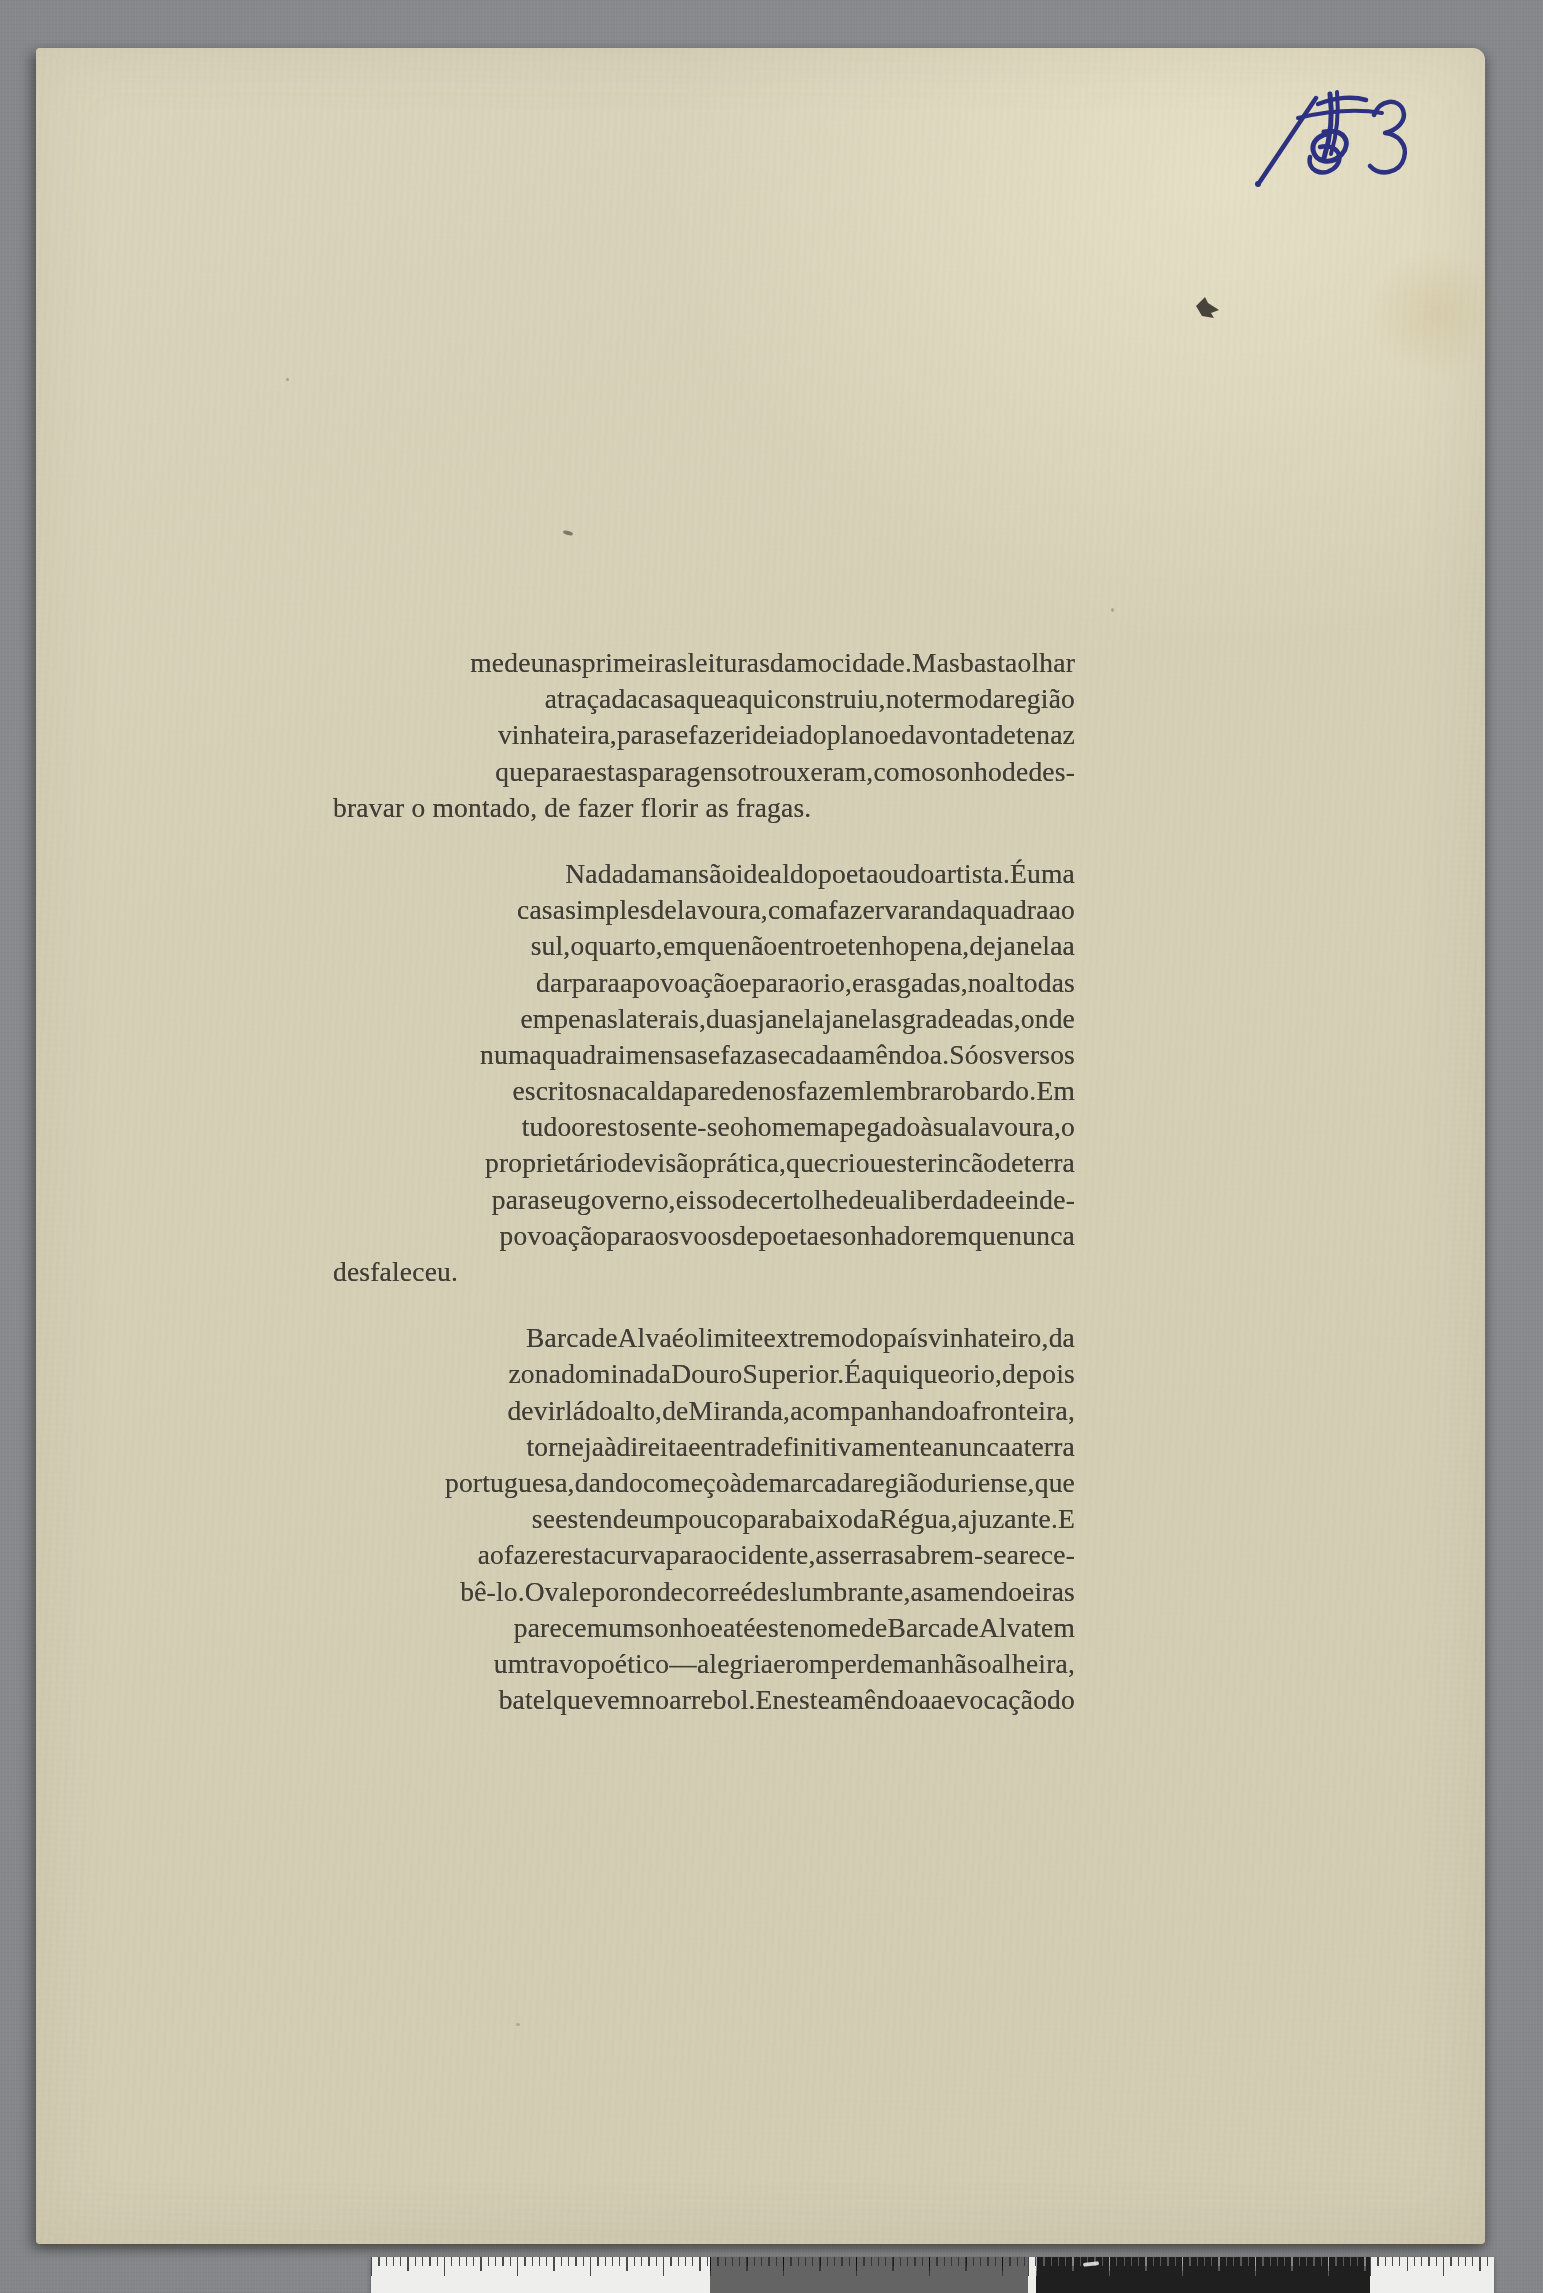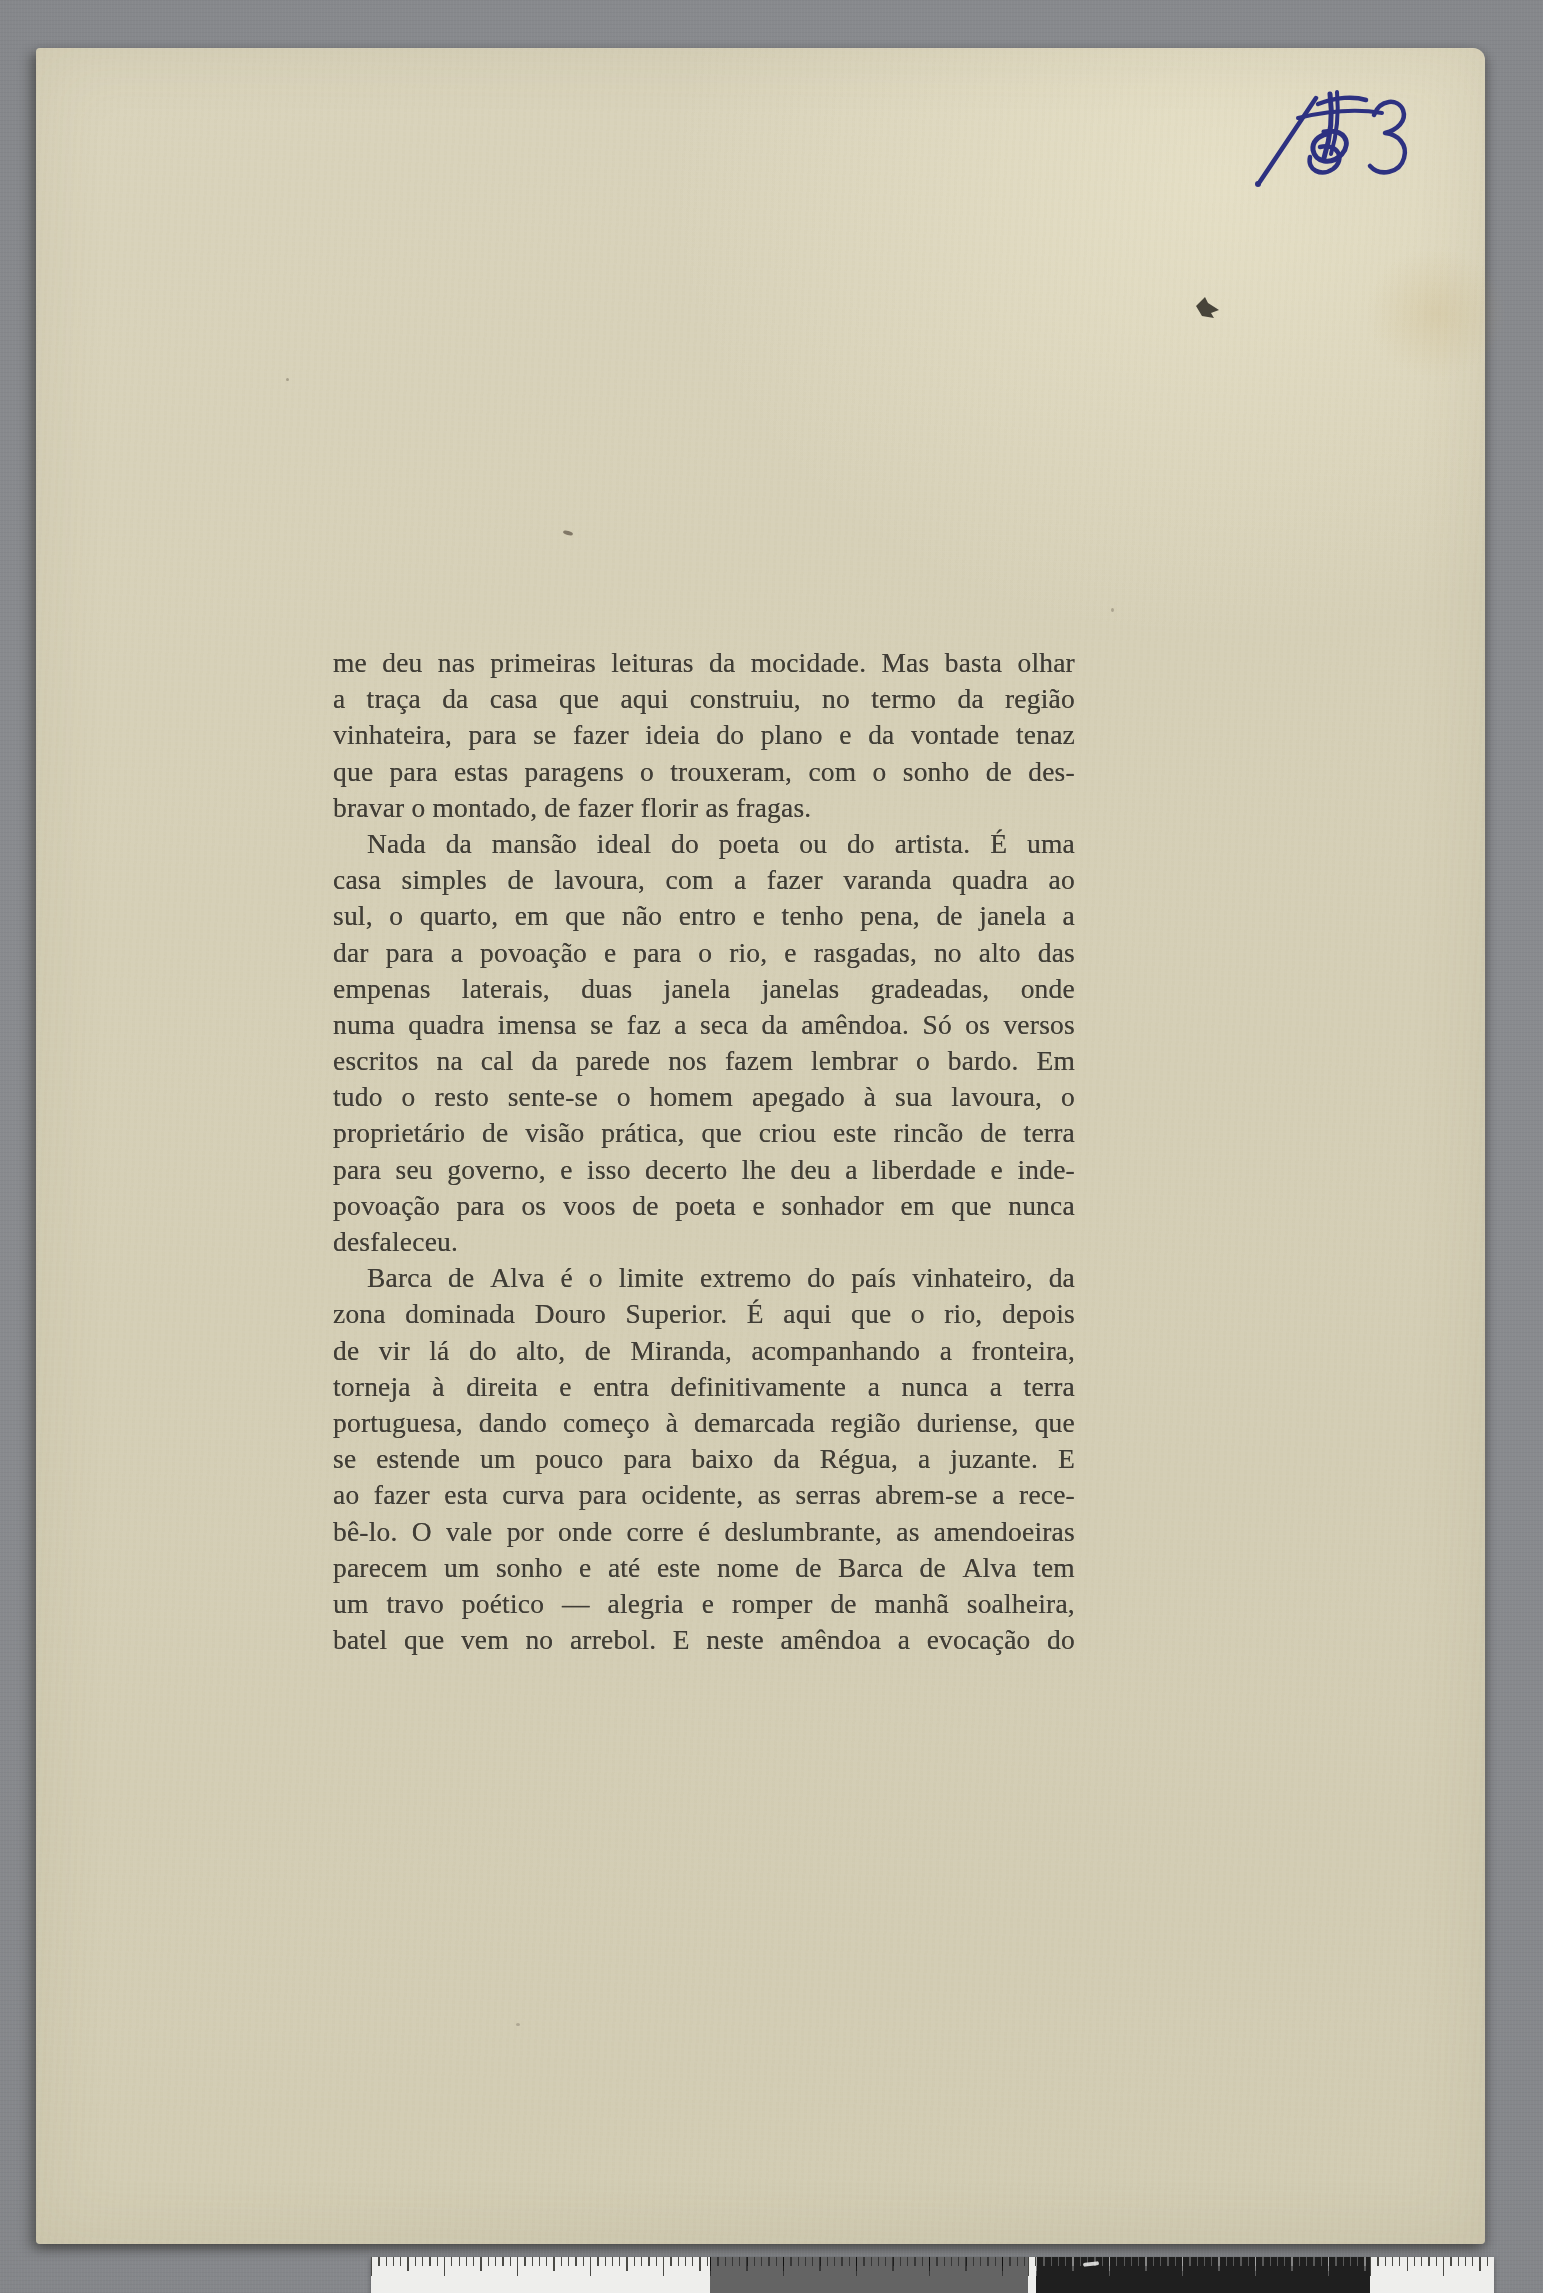--- a/index.html
+++ b/index.html
@@ -48,22 +48,22 @@
 
   .handwriting{position:absolute;left:1196px;top:36px;width:195px;height:120px;}
 
   .textblock{
     position:absolute;left:297px;top:597px;width:742px;
     color:#403d36;font-size:27.5px;line-height:36.2px;
     letter-spacing:.2px;
     text-shadow:0 0 .6px rgba(64,61,54,.75);
   }
   .line{height:36.2px;white-space:nowrap;}
-  .line.just{display:flex;justify-content:space-between;}
-  .line.indent{padding-left:34px;}
+  .line.just{display:flex;justify-content:flex-end;}
+  .line.indent{padding-left:34px;margin-top:30px;}
   .line.faded{opacity:.62;filter:blur(.4px);}
 
   .ruler{
     position:absolute;left:371px;top:2257px;height:48px;width:1123px;
     display:flex;box-shadow:0 2px 5px rgba(0,0,0,.35);
   }
   .seg{position:relative;height:100%;}
   .seg.light{background:#eeeeec;color:#4a4a46;}
   .seg.mid{background:#646464;color:rgba(0,0,0,.45);}
   .seg.dark{background:#1f1f1f;color:rgba(255,255,255,.26);}

